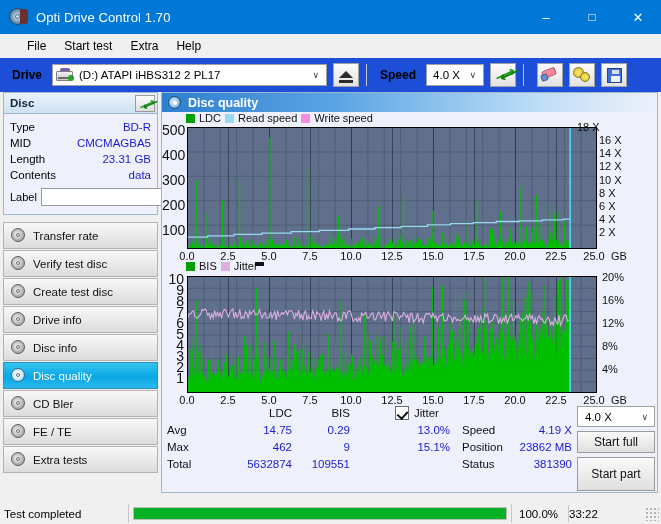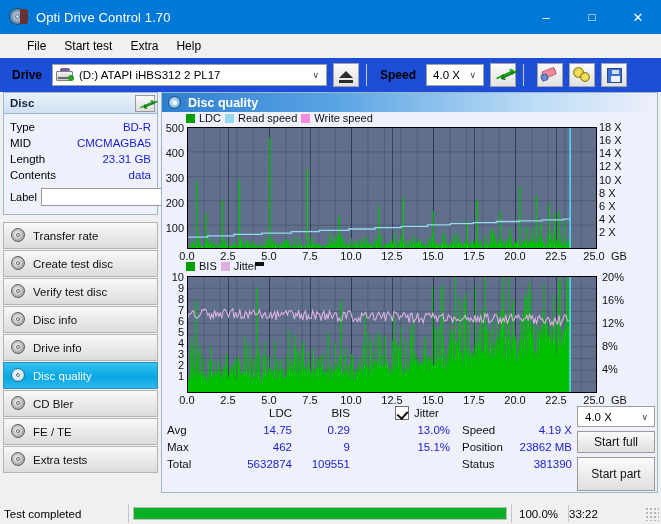--- a/index.html
+++ b/index.html
@@ -123,21 +123,21 @@
   .right{position:absolute;left:161px;top:0;width:497px;height:401px;border:1px solid #9fb6cf;background:#eef0fb;box-sizing:border-box;}
   .dq-hd{height:19px;background:linear-gradient(90deg,#2f7fd0 0%,#5aa4e4 35%,#bcdcf5 75%,#eef0fb 100%);display:flex;align-items:center;padding-left:6px;}
   .dq-hd .ico{width:13px;height:13px;margin-right:7px;border-radius:50%;background:radial-gradient(circle at 45% 45%,#eaf6ff 0%,#8fc3e8 55%,#2f6d9c 100%);border:1px solid #1d4f74;box-sizing:border-box;position:relative;}
   .dq-hd .ico::after{content:"";position:absolute;left:4px;top:4px;width:4px;height:4px;border-radius:50%;background:#fff;}
   .dq-hd .t{color:#fff;font-weight:bold;font-size:12.5px;}
 
   .legend{display:flex;align-items:center;gap:4px;font-size:11px;color:#111;}
   .sw{width:9px;height:9px;display:inline-block;}
 
   .chart-wrap{position:relative;}
-  .ylab{position:absolute;font-size:11px;color:#111;text-align:right;}
+  .ylab{position:absolute;font-size:14px;color:#111;text-align:right;}
   .rlab{position:absolute;font-size:11px;color:#111;}
   .xlab{position:absolute;font-size:11px;color:#111;text-align:center;}
 
   .plot{position:absolute;background:#5f6f8c;border:1px solid #000;box-sizing:border-box;overflow:hidden;}
 
   
   .stats{position:absolute;left:0;top:312px;width:495px;height:87px;font-size:11.5px;}
   .stats .k{position:absolute;color:#111;}
   .stats .v{position:absolute;color:#1b1bd0;text-align:right;}
   .chk{position:absolute;width:14px;height:14px;border:1px solid #6d6d6d;background:#fff;box-sizing:border-box;}
@@ -287,42 +287,42 @@
               <i class="d"></i>
               <i class="h"></i>
             </span>
           <span>Transfer rate</span>
         </div>
         <div class="nav-item">
           <span class="nav-ico">
               <i class="d"></i>
               <i class="h"></i>
             </span>
-          <span>Create test disc</span>
+          <span>Verify test disc</span>
         </div>
         <div class="nav-item">
           <span class="nav-ico">
               <i class="d"></i>
               <i class="h"></i>
             </span>
-          <span>Verify test disc</span>
+          <span>Create test disc</span>
+        </div>
+        <div class="nav-item">
+          <span class="nav-ico">
+              <i class="d"></i>
+              <i class="h"></i>
+            </span>
+          <span>Drive info</span>
         </div>
         <div class="nav-item">
           <span class="nav-ico">
               <i class="d"></i>
               <i class="h"></i>
             </span>
           <span>Disc info</span>
-        </div>
-        <div class="nav-item">
-          <span class="nav-ico">
-              <i class="d"></i>
-              <i class="h"></i>
-            </span>
-          <span>Drive info</span>
         </div>
         <div class="nav-item sel">
           <span class="nav-ico">
               <i class="d"></i>
               <i class="h"></i>
             </span>
           <span>Disc quality</span>
         </div>
         <div class="nav-item">
           <span class="nav-ico">
@@ -682,21 +682,21 @@
                 <rect x="240.4" y="109.5" width="1" height="12.5"></rect>
                 <rect x="201.9" y="115.1" width="1" height="6.9"></rect>
                 <rect x="155.6" y="111.4" width="1" height="10.6"></rect>
               </g>
             <path id="ldc-baseline" fill="#00c000" d="M0,122 L0.0,119.4 L1.0,121.1 L2.0,119.3 L3.0,117.8 L4.0,119.9 L5.0,120.6 L6.0,117.4 L7.0,119.0 L8.0,118.2 L9.0,119.0 L10.0,118.6 L11.0,119.8 L12.0,120.4 L13.0,117.9 L14.0,120.6 L15.0,117.4 L16.0,119.1 L17.0,119.5 L18.0,121.0 L19.0,119.2 L20.0,118.7 L21.0,117.4 L22.0,117.5 L23.0,118.6 L24.0,120.6 L25.0,119.8 L26.0,117.8 L27.0,118.2 L28.0,120.0 L29.0,118.2 L30.0,117.2 L31.0,120.4 L32.0,117.2 L33.0,118.2 L34.0,120.3 L35.0,118.2 L36.0,118.5 L37.0,119.3 L38.0,117.1 L39.0,120.3 L40.0,119.8 L41.0,119.3 L42.0,117.0 L43.0,117.2 L44.0,118.3 L45.0,118.3 L46.0,117.9 L47.0,117.0 L48.0,118.9 L49.0,119.0 L50.0,118.4 L51.0,118.2 L52.0,117.0 L53.0,116.8 L54.0,119.7 L55.0,118.9 L56.0,119.6 L57.0,117.4 L58.0,118.1 L59.0,117.5 L60.0,116.6 L61.0,119.0 L62.0,119.0 L63.0,120.1 L64.0,117.7 L65.0,119.8 L66.0,120.0 L67.0,117.2 L68.0,116.9 L69.0,119.7 L70.0,118.8 L71.0,120.1 L72.0,120.8 L73.0,119.3 L74.0,120.4 L75.0,117.1 L76.0,119.5 L77.0,117.8 L78.0,119.0 L79.0,116.4 L80.0,120.1 L81.0,118.5 L82.0,120.8 L83.0,118.1 L84.0,117.2 L85.0,119.0 L86.0,119.7 L87.0,116.8 L88.0,118.5 L89.0,116.5 L90.0,120.2 L91.0,117.7 L92.0,119.5 L93.0,116.7 L94.0,116.0 L95.0,116.4 L96.0,117.3 L97.0,117.1 L98.0,116.0 L99.0,117.3 L100.0,119.9 L101.0,116.9 L102.0,119.0 L103.0,118.6 L104.0,119.5 L105.0,118.8 L106.0,117.0 L107.0,117.6 L108.0,118.3 L109.0,118.6 L110.0,118.3 L111.0,120.8 L112.0,116.0 L113.0,117.7 L114.0,117.0 L115.0,120.6 L116.0,119.1 L117.0,118.7 L118.0,119.0 L119.0,120.7 L120.0,116.8 L121.0,116.2 L122.0,119.6 L123.0,118.5 L124.0,116.3 L125.0,116.0 L126.0,115.8 L127.0,115.5 L128.0,118.9 L129.0,116.4 L130.0,117.8 L131.0,115.8 L132.0,118.9 L133.0,116.7 L134.0,118.7 L135.0,119.9 L136.0,118.3 L137.0,117.5 L138.0,116.8 L139.0,118.0 L140.0,116.3 L141.0,116.5 L142.0,116.2 L143.0,115.5 L144.0,116.4 L145.0,118.6 L146.0,115.3 L147.0,115.8 L148.0,117.3 L149.0,115.4 L150.0,120.5 L151.0,117.1 L152.0,119.1 L153.0,120.5 L154.0,120.0 L155.0,116.2 L156.0,116.6 L157.0,116.3 L158.0,120.6 L159.0,115.2 L160.0,117.0 L161.0,117.3 L162.0,116.4 L163.0,120.1 L164.0,120.5 L165.0,116.3 L166.0,119.5 L167.0,115.2 L168.0,114.8 L169.0,114.7 L170.0,114.7 L171.0,119.5 L172.0,119.7 L173.0,116.0 L174.0,117.1 L175.0,117.5 L176.0,119.2 L177.0,114.7 L178.0,117.1 L179.0,120.1 L180.0,118.1 L181.0,116.4 L182.0,116.0 L183.0,116.0 L184.0,118.5 L185.0,116.3 L186.0,119.4 L187.0,119.9 L188.0,119.2 L189.0,114.8 L190.0,117.4 L191.0,118.8 L192.0,119.6 L193.0,116.5 L194.0,120.5 L195.0,119.9 L196.0,116.0 L197.0,119.8 L198.0,117.4 L199.0,116.0 L200.0,117.4 L201.0,116.0 L202.0,115.2 L203.0,119.7 L204.0,115.2 L205.0,115.6 L206.0,116.9 L207.0,117.9 L208.0,117.5 L209.0,120.2 L210.0,119.4 L211.0,115.0 L212.0,117.8 L213.0,119.4 L214.0,114.6 L215.0,115.3 L216.0,118.7 L217.0,119.2 L218.0,120.3 L219.0,117.8 L220.0,120.2 L221.0,119.5 L222.0,119.8 L223.0,118.4 L224.0,119.8 L225.0,119.1 L226.0,116.5 L227.0,114.3 L228.0,115.3 L229.0,113.9 L230.0,114.3 L231.0,114.1 L232.0,116.7 L233.0,114.8 L234.0,115.7 L235.0,117.7 L236.0,117.7 L237.0,117.8 L238.0,114.4 L239.0,119.5 L240.0,119.3 L241.0,115.3 L242.0,120.1 L243.0,117.4 L244.0,119.6 L245.0,116.2 L246.0,114.8 L247.0,116.3 L248.0,117.0 L249.0,114.0 L250.0,117.6 L251.0,118.3 L252.0,119.0 L253.0,117.8 L254.0,114.0 L255.0,118.2 L256.0,118.8 L257.0,113.8 L258.0,117.8 L259.0,115.9 L260.0,118.4 L261.0,119.0 L262.0,113.4 L263.0,118.0 L264.0,114.0 L265.0,117.2 L266.0,119.1 L267.0,115.3 L268.0,114.5 L269.0,116.6 L270.0,119.2 L271.0,119.4 L272.0,115.8 L273.0,114.9 L274.0,118.8 L275.0,118.1 L276.0,114.4 L277.0,113.0 L278.0,114.8 L279.0,117.7 L280.0,116.8 L281.0,118.9 L282.0,118.1 L283.0,119.7 L284.0,112.8 L285.0,113.7 L286.0,116.4 L287.0,117.6 L288.0,114.1 L289.0,113.0 L290.0,113.3 L291.0,116.5 L292.0,118.3 L293.0,117.1 L294.0,118.8 L295.0,119.6 L296.0,118.3 L297.0,114.9 L298.0,119.3 L299.0,117.2 L300.0,118.2 L301.0,118.2 L302.0,116.6 L303.0,114.7 L304.0,114.8 L305.0,118.5 L306.0,117.6 L307.0,112.4 L308.0,115.4 L309.0,119.3 L310.0,112.6 L311.0,114.7 L312.0,113.8 L313.0,116.9 L314.0,113.0 L315.0,115.0 L316.0,119.2 L317.0,118.5 L318.0,112.3 L319.0,116.3 L320.0,113.6 L321.0,119.9 L322.0,115.5 L323.0,112.7 L324.0,116.1 L325.0,119.8 L326.0,119.6 L327.0,114.2 L328.0,115.6 L329.0,114.3 L330.0,115.2 L331.0,116.4 L332.0,117.0 L333.0,119.5 L334.0,117.4 L335.0,119.3 L336.0,113.3 L337.0,112.6 L338.0,113.0 L339.0,118.0 L340.0,115.6 L341.0,115.9 L342.0,114.4 L343.0,115.0 L344.0,118.9 L345.0,111.8 L346.0,114.7 L347.0,115.2 L348.0,115.5 L349.0,118.9 L350.0,113.2 L351.0,114.9 L352.0,114.2 L353.0,116.9 L354.0,117.2 L355.0,116.3 L356.0,114.5 L357.0,117.9 L358.0,120.0 L359.0,118.1 L360.0,113.9 L361.0,114.2 L362.0,112.8 L363.0,115.4 L364.0,119.6 L365.0,114.8 L366.0,113.9 L367.0,116.7 L368.0,119.5 L369.0,119.7 L370.0,112.4 L371.0,112.0 L372.0,116.8 L373.0,115.8 L374.0,119.7 L375.0,115.7 L376.0,118.1 L377.0,116.9 L378.0,119.1 L379.0,119.1 L380.0,114.7 L381.0,113.5 L382.0,111.5 L382.1,122 Z"></path>
             <polyline id="read-speed-line" fill="none" stroke="#97d9f0" stroke-width="1.3" points="0.0,109.1 19.7,109.1 19.7,107.8 45.9,107.8 45.9,106.4 73.8,106.4 73.8,105.1 103.3,105.1 103.3,103.7 131.2,103.7 131.2,102.3 160.7,102.3 160.7,101.0 187.0,101.0 187.0,99.6 213.2,99.6 213.2,98.3 239.4,98.3 239.4,96.9 262.4,96.9 262.4,95.6 285.4,95.6 285.4,94.6 308.3,94.6 308.3,93.5 331.3,93.5 331.3,92.9 354.2,92.9 354.2,91.8 375.6,91.8 375.6,91.2 382.1,91.2 382.1,92.9"></polyline>
             <line id="pos-cursor-top" x1="382.1" y1="0" x2="382.1" y2="122" stroke="#4fd8f5" stroke-width="1.6"></line>
           </svg>
         </div>
 
-        <div class="rlab" style="left:437px;top:9px;">18 X</div>
+        <div class="rlab" style="left:415px;top:9px;">18 X</div>
         <div class="rlab" style="left:437px;top:22px;">16 X</div>
         <div class="rlab" style="left:437px;top:35px;">14 X</div>
         <div class="rlab" style="left:437px;top:48px;">12 X</div>
         <div class="rlab" style="left:437px;top:62px;">10 X</div>
         <div class="rlab" style="left:437px;top:75px;">8 X</div>
         <div class="rlab" style="left:437px;top:88px;">6 X</div>
         <div class="rlab" style="left:437px;top:101px;">4 X</div>
         <div class="rlab" style="left:437px;top:114px;">2 X</div>
 
         <div class="xlab" style="left:13px;top:138px;width:24px;">0.0</div>

